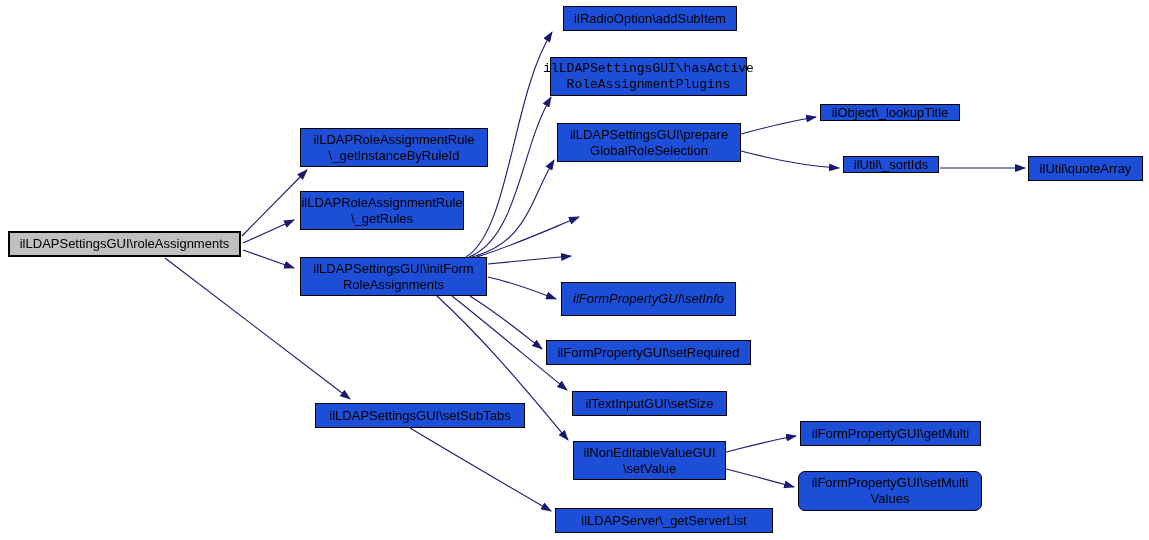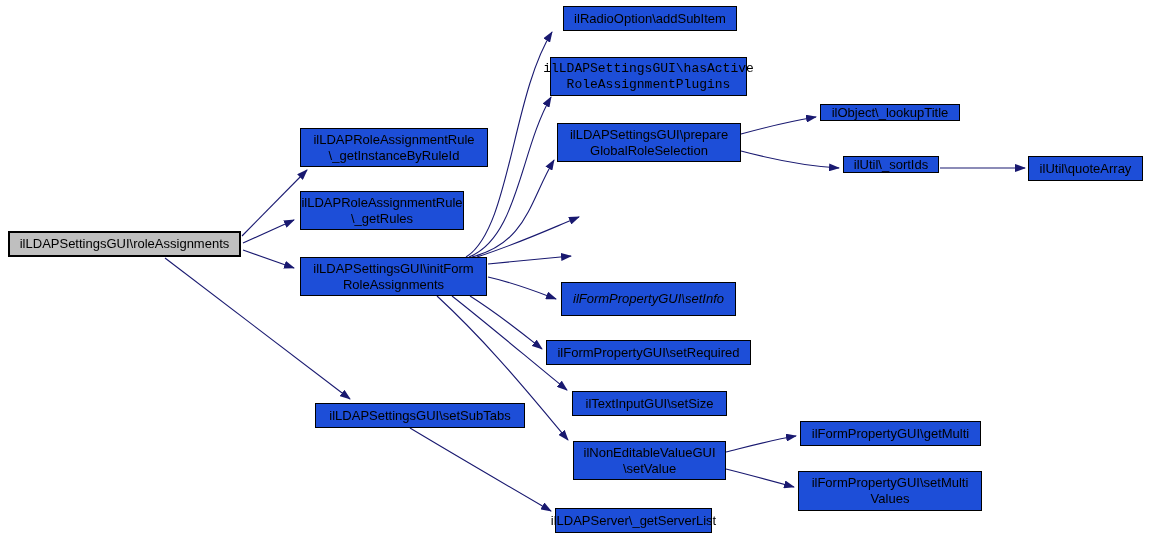--- a/index.html
+++ b/index.html
@@ -81,25 +81,25 @@
 
 
   <div class="node" style="left:561px;top:282px;width:175px;height:34px;font-style:italic;">ilFormPropertyGUI\setInfo</div>
 
   <div class="node" style="left:546px;top:340px;width:205px;height:25px;">ilFormPropertyGUI\setRequired</div>
 
   <div class="node" style="left:572px;top:391px;width:155px;height:25px;">ilTextInputGUI\setSize</div>
 
   <div class="node" style="left:573px;top:441px;width:153px;height:39px;">ilNonEditableValueGUI \setValue</div>
 
-  <div class="node" style="left:555px;top:508px;width:157px;height:25px;">ilLDAPServer\_getServerList</div>
+  <div class="node" style="left:555px;top:508px;width:218px;height:25px;">ilLDAPServer\_getServerList</div>
 
   <div class="node" style="left:820px;top:104px;width:140px;height:17px;">ilObject\_lookupTitle</div>
 
   <div class="node" style="left:843px;top:156px;width:96px;height:17px;">ilUtil\_sortIds</div>
 
   <div class="node" style="left:1028px;top:156px;width:115px;height:25px;">ilUtil\quoteArray</div>
 
   <div class="node" style="left:800px;top:421px;width:181px;height:25px;">ilFormPropertyGUI\getMulti</div>
 
-  <div class="node" style="left:798px;top:471px;width:184px;height:40px;">ilFormPropertyGUI\setMulti Values</div>
+  <div class="node" style="left:798px;top:471px;width:184px;height:40px;border-radius:7px;">ilFormPropertyGUI\setMulti Values</div>
 
 </div>
 
 </body></html>

